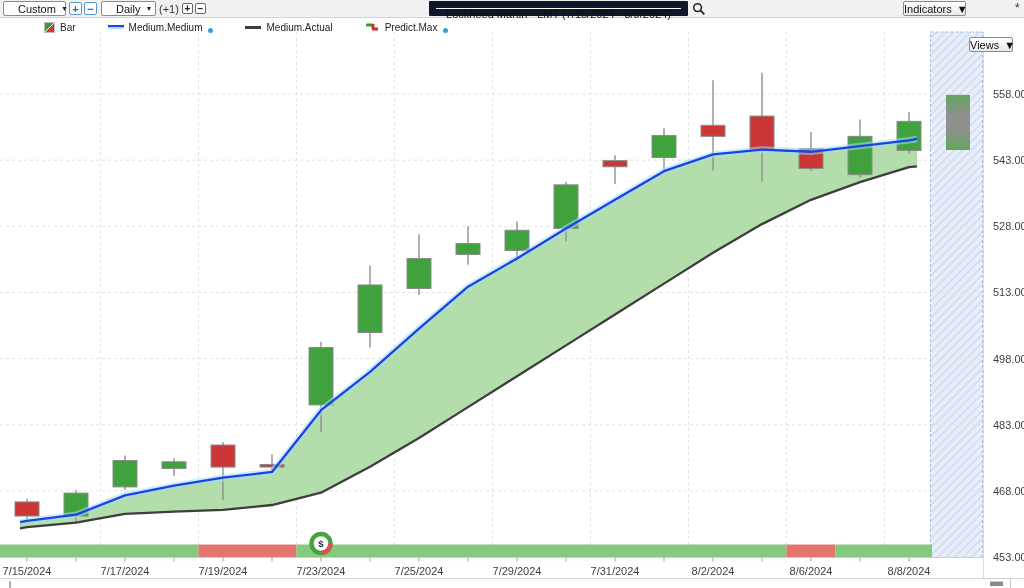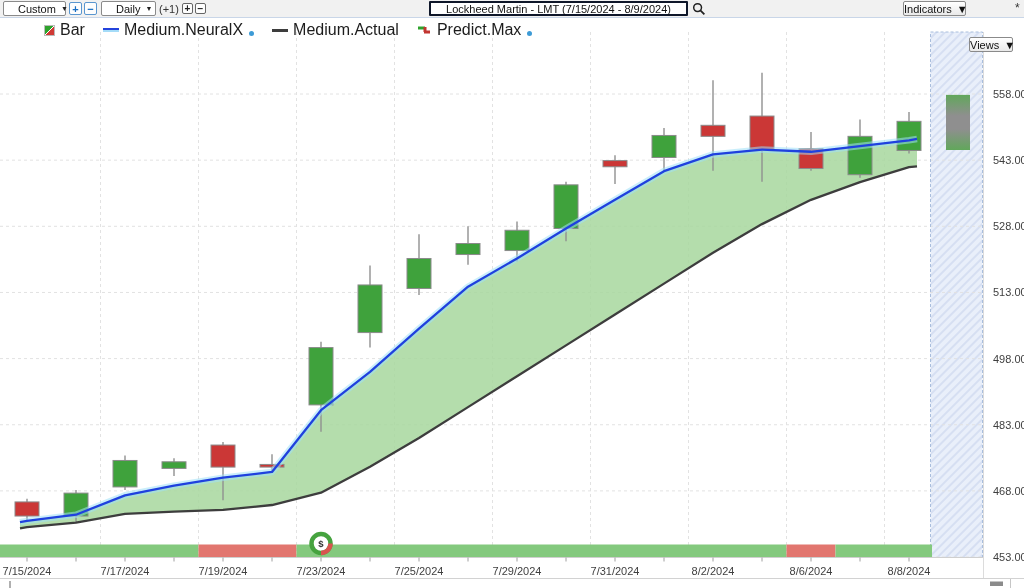--- a/index.html
+++ b/index.html
@@ -15,31 +15,31 @@
         padding:0 14px; cursor:default; }
   .dd .dd-label { flex:1; }
   .dd .dd-arrow { font-size:7px; color:#222; margin-left:5px; }
   .tb-btn { position:absolute; top:2px; width:13px; height:13px; background:#fdfdfd;
             border:1px solid #5a96cf; border-radius:2px; font-size:11px; font-weight:bold;
             color:#1a6fc4; line-height:10px; text-align:center; padding:0; }
   .tb-btn.small { top:3px; width:11px; height:11px; border:1px solid #666; color:#222;
                   font-size:10px; line-height:8px; }
   .tb-label { position:absolute; top:0; height:18px; line-height:18px; font-size:11px; color:#333; }
   .title-box { position:absolute; left:429px; top:1px; width:259px; height:15px; background:#fff;
-               border:2px solid #0f172a; font-size:11px; color:#111; text-align:center;
+               border:7px solid #0f172a; font-size:11px; color:#111; text-align:center;
                line-height:13px; border-radius:1px; }
   .search-btn { position:absolute; left:692px; top:2px; width:14px; height:14px; }
   .tb-push { position:absolute; top:1px; height:15px; border:1px solid #8a8a8a; border-radius:2px;
              background:linear-gradient(#ffffff,#e9e9e9); font-size:11px; color:#111;
              display:flex; align-items:center; justify-content:space-between; gap:5px; }
   .asterisk { position:absolute; left:1015px; top:1px; font-size:12px; color:#333; }
 
   
-  .legend { position:absolute; top:21px; left:44px; display:flex; align-items:center; gap:18px;
-            z-index:4; font-size:16px; color:#1c1c1c; }
+  .legend { position:absolute; top:21px; left:44px; display:flex; align-items:center; gap:32px;
+            z-index:4; font-size:10px; color:#1c1c1c; }
   .legend .item { display:flex; align-items:center; gap:5px; cursor:default; }
   .sw-bar { width:11px; height:11px;
             background:linear-gradient(135deg,#2ea32c 0 47%,#ffffff 47% 53%,#d03a35 53% 100%);
             border:1px solid #bbb; }
   .sw-line { width:16px; height:4px; }
   .sw-predict { background:linear-gradient(#2443dc 0 55%, #a5dcf8 55% 100%); }
   .sw-actual { background:#3d3d3d; height:3px; }
   .dot { width:5px; height:5px; border-radius:50%; background:#3d9bd6; margin-left:1px; margin-top:7px; }
 
   
@@ -241,21 +241,21 @@
     <span class="asterisk">*</span>
   </div>
 
   <div class="legend">
     <div class="item">
       <span class="sw-bar"></span>
       <span>Bar</span>
     </div>
     <div class="item">
       <span class="sw-line sw-predict"></span>
-      <span>Medium.NeuralX</span>
+      <span>Medium.Medium</span>
       <span class="dot"></span>
     </div>
     <div class="item">
       <span class="sw-line sw-actual"></span>
       <span>Medium.Actual</span>
     </div>
     <div class="item">
       <span>
         <svg width="15" height="10" viewBox="0 0 15 10" style="display:block">
           <path d="M1 3 H8" stroke="#2ea32c" stroke-width="3" fill="none"></path>

